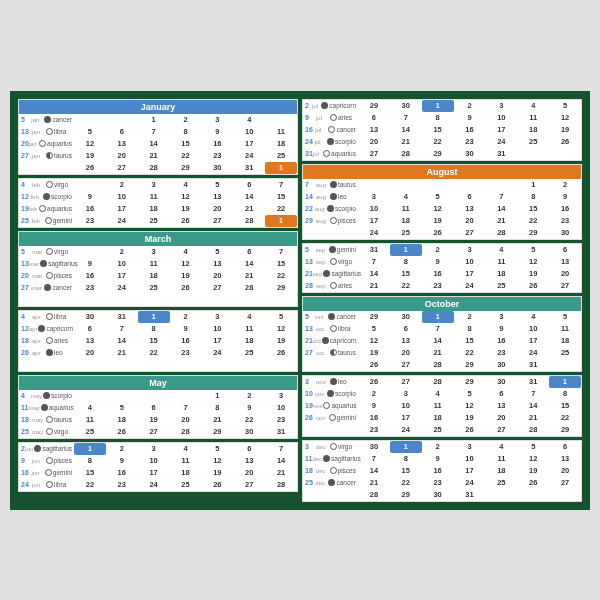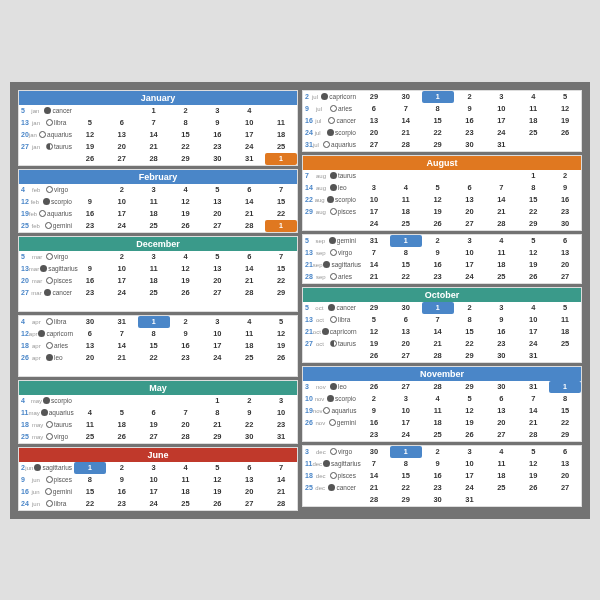--- a/index.html
+++ b/index.html
@@ -5,21 +5,21 @@
     * { box-sizing: border-box; margin: 0; padding: 0; }
     body {
       background: #e8e8e8;
       width: 600px;
       height: 600px;
       overflow: hidden;
       font-family: Arial, sans-serif;
       font-size: 8px;
     }
     .calendar-container {
-      background: #737373;
+      background: #14532d;
       width: 580px;
       margin: 10px auto;
       display: flex;
       gap: 4px;
       padding: 8px;
     }
     .half {
       flex: 1;
       display: flex;
       flex-direction: column;
@@ -143,21 +143,20 @@
                 <div style="text-align: center; height: 12px; line-height: 12px; font-size: 7.5px; font-weight: bold; color: rgb(51, 51, 51);">28</div>
                 <div style="text-align: center; height: 12px; line-height: 12px; font-size: 7.5px; font-weight: bold; color: rgb(51, 51, 51);">29</div>
                 <div style="text-align: center; height: 12px; line-height: 12px; font-size: 7.5px; font-weight: bold; color: rgb(51, 51, 51);">30</div>
                 <div style="text-align: center; height: 12px; line-height: 12px; font-size: 7.5px; font-weight: bold; color: rgb(51, 51, 51);">31</div>
                 <div style="text-align: center; height: 12px; line-height: 12px; font-size: 7px; font-weight: bold; border-radius: 2px; color: white; background: rgb(224, 120, 32);">1</div>
               </div>
             </div>
           </div>
         </div>
         <div class="month-block">
-          <div class="month-header blue">February</div>
           <div style="display: flex; align-items: flex-start;">
             <div style="width: 55px; flex-shrink: 0;">
               <div class="zodiac-entry">
                 <span class="zday" style="color:#4a86c8;width:11px;font-size:7px;font-weight:bold;">4</span>
                 <span class="zmon" style="color:#999;font-size:6px;width:13px;">feb</span>
                 <span style="display:inline-block;width:7px;height:7px;border-radius:50%;background:white;border:1.5px solid #555;;flex-shrink:0;margin:0 1px;vertical-align:middle;"></span>
                 <span class="zname" style="color:#555;font-size:6.5px;">virgo</span>
               </div>
               <div class="zodiac-entry">
                 <span class="zday" style="color:#4a86c8;width:11px;font-size:7px;font-weight:bold;">12</span>
@@ -212,21 +211,21 @@
                 <div style="text-align: center; height: 12px; line-height: 12px; font-size: 7.5px; font-weight: bold; color: rgb(51, 51, 51);">25</div>
                 <div style="text-align: center; height: 12px; line-height: 12px; font-size: 7.5px; font-weight: bold; color: rgb(51, 51, 51);">26</div>
                 <div style="text-align: center; height: 12px; line-height: 12px; font-size: 7.5px; font-weight: bold; color: rgb(51, 51, 51);">27</div>
                 <div style="text-align: center; height: 12px; line-height: 12px; font-size: 7.5px; font-weight: bold; color: rgb(51, 51, 51);">28</div>
                 <div style="text-align: center; height: 12px; line-height: 12px; font-size: 7px; font-weight: bold; border-radius: 2px; color: white; background: rgb(224, 120, 32);">1</div>
               </div>
             </div>
           </div>
         </div>
         <div class="month-block">
-          <div class="month-header teal">December</div>
+          <div class="month-header teal">March</div>
           <div style="display: flex; align-items: flex-start;">
             <div style="width: 55px; flex-shrink: 0;">
               <div class="zodiac-entry">
                 <span class="zday" style="color:#4a86c8;width:11px;font-size:7px;font-weight:bold;">5</span>
                 <span class="zmon" style="color:#999;font-size:6px;width:13px;">mar</span>
                 <span style="display:inline-block;width:7px;height:7px;border-radius:50%;background:white;border:1.5px solid #555;;flex-shrink:0;margin:0 1px;vertical-align:middle;"></span>
                 <span class="zname" style="color:#555;font-size:6.5px;">virgo</span>
               </div>
               <div class="zodiac-entry">
                 <span class="zday" style="color:#4a86c8;width:11px;font-size:7px;font-weight:bold;">13</span>
@@ -436,21 +435,20 @@
                 <div style="text-align: center; height: 12px; line-height: 12px; font-size: 7.5px; font-weight: bold; color: rgb(51, 51, 51);">27</div>
                 <div style="text-align: center; height: 12px; line-height: 12px; font-size: 7.5px; font-weight: bold; color: rgb(51, 51, 51);">28</div>
                 <div style="text-align: center; height: 12px; line-height: 12px; font-size: 7.5px; font-weight: bold; color: rgb(51, 51, 51);">29</div>
                 <div style="text-align: center; height: 12px; line-height: 12px; font-size: 7.5px; font-weight: bold; color: rgb(51, 51, 51);">30</div>
                 <div style="text-align: center; height: 12px; line-height: 12px; font-size: 7.5px; font-weight: bold; color: rgb(51, 51, 51);">31</div>
               </div>
             </div>
           </div>
         </div>
         <div class="month-block">
-          <div class="month-header red">June</div>
           <div style="display: flex; align-items: flex-start;">
             <div style="width: 55px; flex-shrink: 0;">
               <div class="zodiac-entry">
                 <span class="zday" style="color:#4a86c8;width:11px;font-size:7px;font-weight:bold;">2</span>
                 <span class="zmon" style="color:#999;font-size:6px;width:13px;">jun</span>
                 <span style="display:inline-block;width:7px;height:7px;border-radius:50%;background:#555;;flex-shrink:0;margin:0 1px;vertical-align:middle;"></span>
                 <span class="zname" style="color:#555;font-size:6.5px;">sagittarius</span>
               </div>
               <div class="zodiac-entry">
                 <span class="zday" style="color:#4a86c8;width:11px;font-size:7px;font-weight:bold;">9</span>
@@ -814,21 +812,20 @@
                 <div style="text-align: center; height: 12px; line-height: 12px; font-size: 7.5px; font-weight: bold; color: rgb(51, 51, 51);">28</div>
                 <div style="text-align: center; height: 12px; line-height: 12px; font-size: 7.5px; font-weight: bold; color: rgb(51, 51, 51);">29</div>
                 <div style="text-align: center; height: 12px; line-height: 12px; font-size: 7.5px; font-weight: bold; color: rgb(51, 51, 51);">30</div>
                 <div style="text-align: center; height: 12px; line-height: 12px; font-size: 7.5px; font-weight: bold; color: rgb(51, 51, 51);">31</div>
                 <div style="text-align: center; height: 12px; line-height: 12px; font-size: 7.5px; font-weight: bold; color: rgb(204, 204, 204);"></div>
               </div>
             </div>
           </div>
         </div>
         <div class="month-block">
-          <div class="month-header blue">November</div>
           <div style="display: flex; align-items: flex-start;">
             <div style="width: 55px; flex-shrink: 0;">
               <div class="zodiac-entry">
                 <span class="zday" style="color:#4a86c8;width:11px;font-size:7px;font-weight:bold;">3</span>
                 <span class="zmon" style="color:#999;font-size:6px;width:13px;">nov</span>
                 <span style="display:inline-block;width:7px;height:7px;border-radius:50%;background:#555;;flex-shrink:0;margin:0 1px;vertical-align:middle;"></span>
                 <span class="zname" style="color:#555;font-size:6.5px;">leo</span>
               </div>
               <div class="zodiac-entry">
                 <span class="zday" style="color:#4a86c8;width:11px;font-size:7px;font-weight:bold;">10</span>

